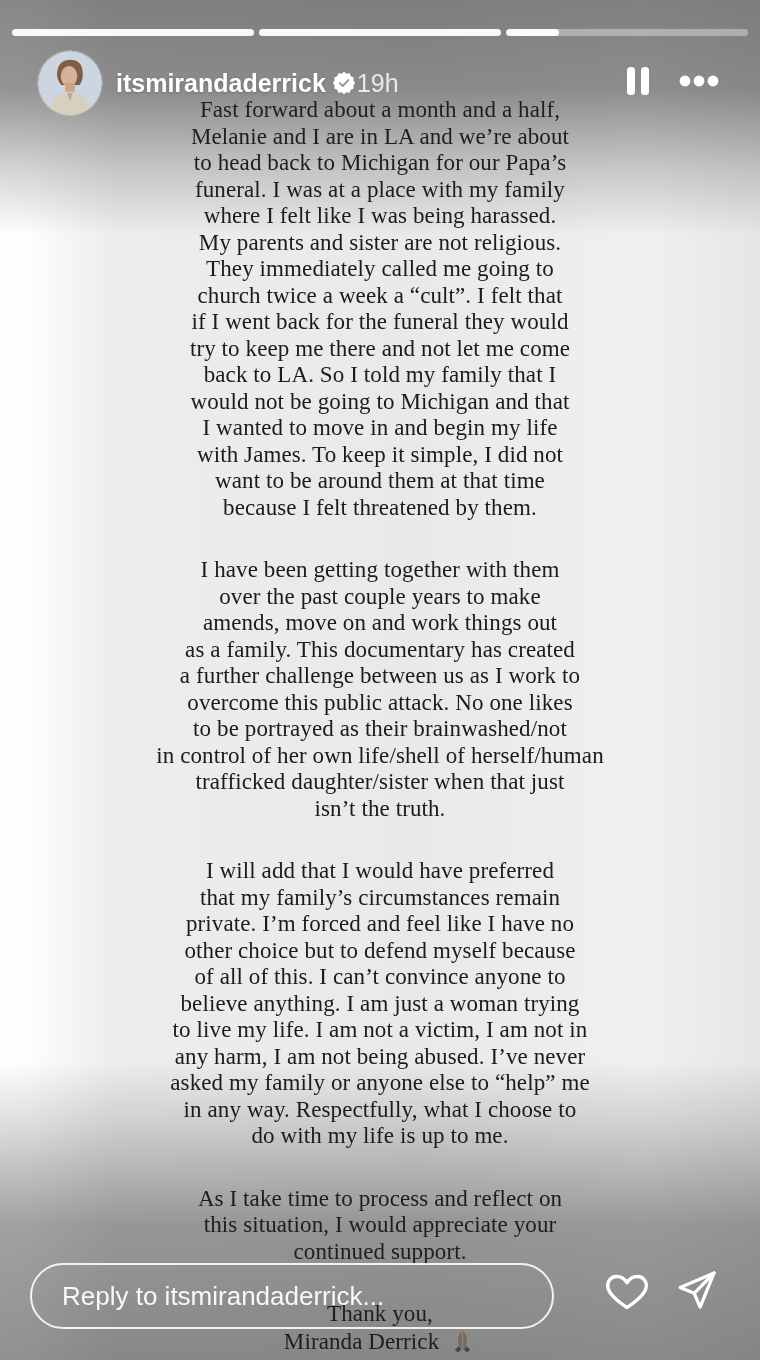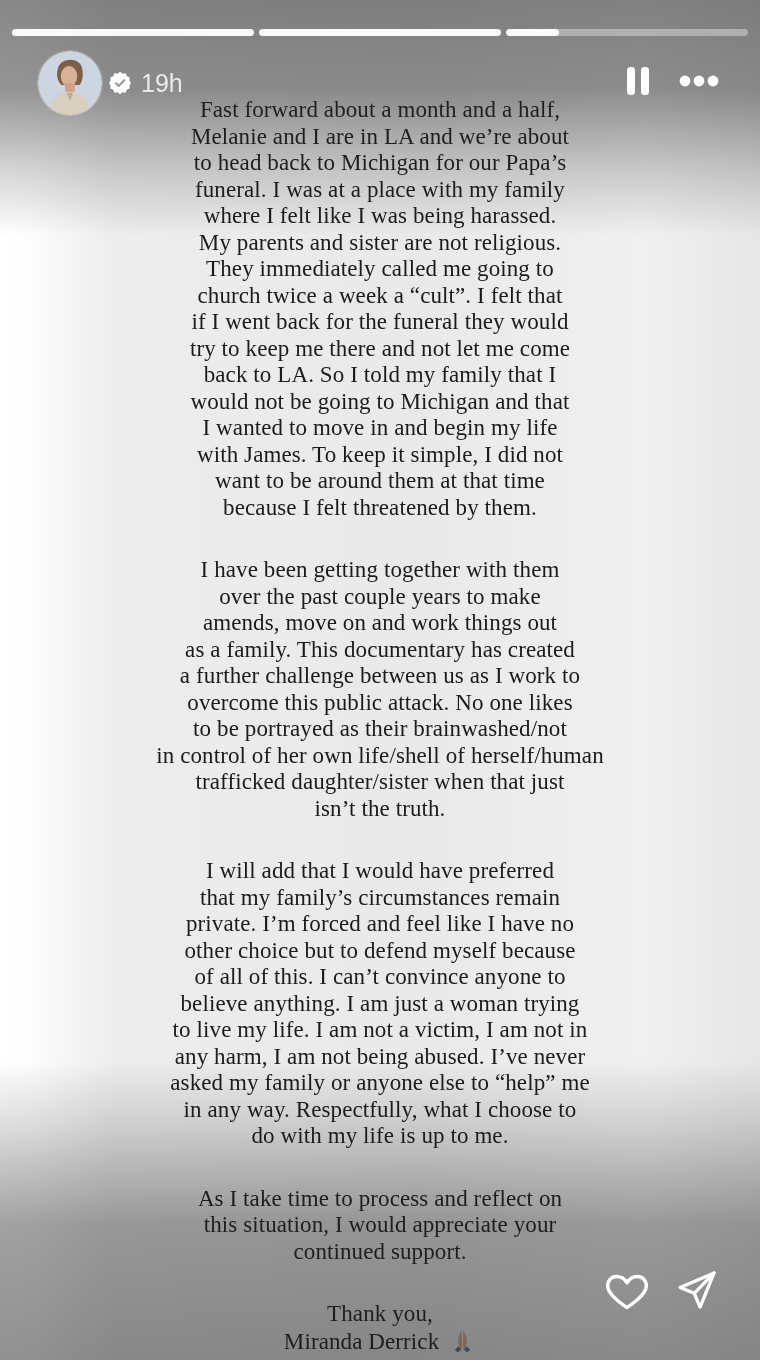--- a/index.html
+++ b/index.html
@@ -38,21 +38,21 @@
   .seg.done { background:rgba(255,255,255,0.95); }
   .seg .fill { position:absolute; left:0; top:0; bottom:0; width:0; background:rgba(255,255,255,0.95); border-radius:4px; }
 
   
   .header { position:absolute; top:50px; left:38px; height:66px; display:flex; align-items:center; }
   .avatar { width:64px; height:64px; border-radius:50%; overflow:hidden; flex:0 0 auto;
             box-shadow:0 0 0 1px rgba(255,255,255,0.25); cursor:pointer; }
   .username { margin-left:14px; color:#fff; font-weight:700; font-size:25px; line-height:1;
               text-shadow:0 1px 3px rgba(0,0,0,0.18); cursor:pointer; }
   .badge { margin-left:7px; display:inline-flex; }
-  .timestamp { margin-left:10px; color:rgba(255,255,255,0.82); font-size:25px; line-height:1;text-align:center; }
+  .timestamp { margin-left:2px; color:rgba(255,255,255,0.82); font-size:25px; line-height:1;text-align:center; }
   .pause-btn { position:absolute; top:66px; left:624px; width:28px; height:30px; background:none; border:none; padding:0; cursor:pointer; }
   .more-btn  { position:absolute; top:74px; left:678px; width:42px; height:14px; background:none; border:none; padding:0; cursor:pointer; }
 
   
   .reply-input {
     position:absolute; left:30px; top:1263px; width:524px; height:66px; box-sizing:border-box;
     background:transparent; border:2px solid rgba(255,255,255,0.88); border-radius:34px;
     color:#fff; font-family:"Liberation Sans", sans-serif; font-size:26px; padding:0 30px; outline:none;
   }
   .reply-input::placeholder { color:rgba(255,255,255,0.94); opacity:1; }
@@ -99,20 +99,21 @@
     <div class="avatar">
       <svg width="64" height="64" viewBox="0 0 66 66">
         <circle cx="33" cy="33" r="33" fill="#ccd5e0"></circle>
         <path d="M20 20 Q22 9 33 9 Q45 9 46 21 Q47 30 43 35 L24 35 Q18 28 20 20 Z" fill="#7d5f46"></path>
         <ellipse cx="32" cy="26" rx="8.5" ry="10.5" fill="#d8b298"></ellipse>
         <path d="M28 33 L38 33 L38 42 L28 42 Z" fill="#cda287"></path>
         <path d="M11 66 Q13 46 27 43 L39 43 Q53 47 55 66 Z" fill="#d8cfbf"></path>
         <path d="M30 43 L36 43 L33 52 Z" fill="#b9ac97"></path>
       </svg>
     </div>
+    <span class="username">itsmirandaderrick</span>
     <span class="badge">
       <svg width="22" height="22" viewBox="0 0 24 24">
         <path d="M12 0.8 L14.7 2.9 L18.1 2.5 L19.4 5.7 L22.6 7 L22.2 10.4 L24.3 13.1 L22.2 15.8 L22.6 19.2 L19.4 20.5 L18.1 23.7 L14.7 23.3 L12 25.4 L9.3 23.3 L5.9 23.7 L4.6 20.5 L1.4 19.2 L1.8 15.8 L-0.3 13.1 L1.8 10.4 L1.4 7 L4.6 5.7 L5.9 2.5 L9.3 2.9 Z" transform="translate(0,-1.1)" fill="#ffffff"></path>
         <path d="M7.6 12.3 L10.6 15.2 L16.6 8.9" fill="none" stroke="#9a9a9a" stroke-width="2.3" stroke-linecap="round" stroke-linejoin="round"></path>
       </svg>
     </span>
     <span class="timestamp">19h</span>
   </div>
 
   <button class="pause-btn" aria-label="pause">
@@ -122,20 +123,21 @@
     </svg>
   </button>
   <button class="more-btn" aria-label="more options">
     <svg width="42" height="14" viewBox="0 0 42 14">
       <circle cx="7" cy="7" r="5.4" fill="#fff"></circle>
       <circle cx="21" cy="7" r="5.4" fill="#fff"></circle>
       <circle cx="35" cy="7" r="5.4" fill="#fff"></circle>
     </svg>
   </button>
 
+  <input class="reply-input" type="text" placeholder="Reply to itsmirandaderrick..." style="">
 
   <button class="icon-btn like-btn" aria-label="like">
     <span>
       <svg width="48" height="46" viewBox="0 0 24 24">
         <path d="M12 20.6 C12 20.6 4.6 16 2.5 11.6 C0.9 8.2 3 4.4 6.6 4.4 C8.9 4.4 10.8 5.7 12 7.7 C13.2 5.7 15.1 4.4 17.4 4.4 C21 4.4 23.1 8.2 21.5 11.6 C19.4 16 12 20.6 12 20.6 Z" fill="none" stroke="#ffffff" stroke-width="1.8" stroke-linejoin="round"></path>
       </svg>
     </span>
   </button>
 
   <button class="icon-btn share-btn" aria-label="share">

